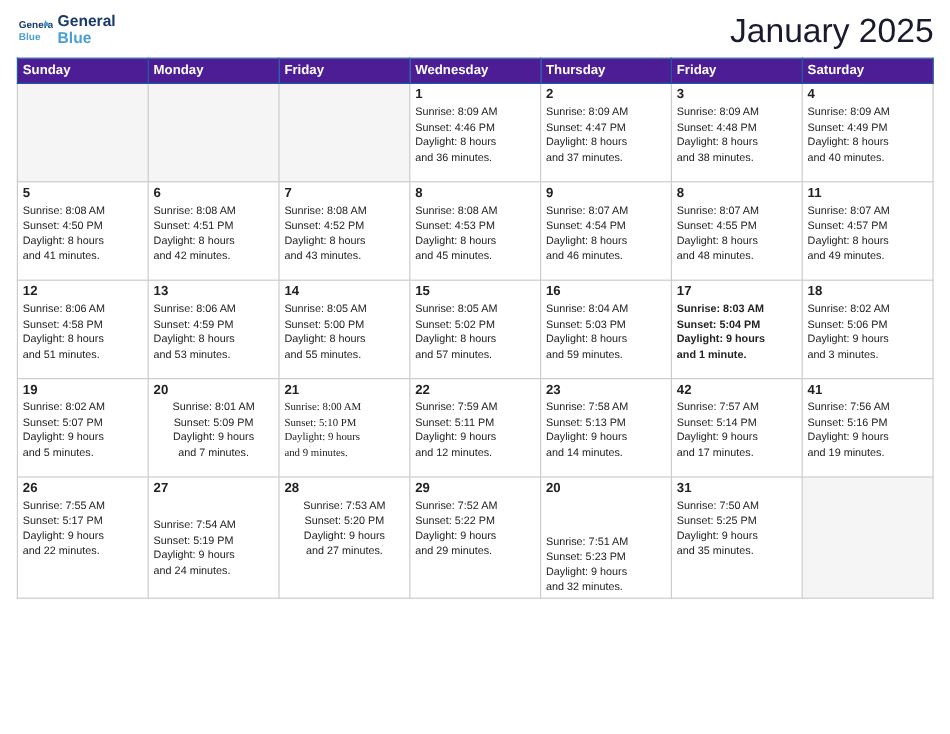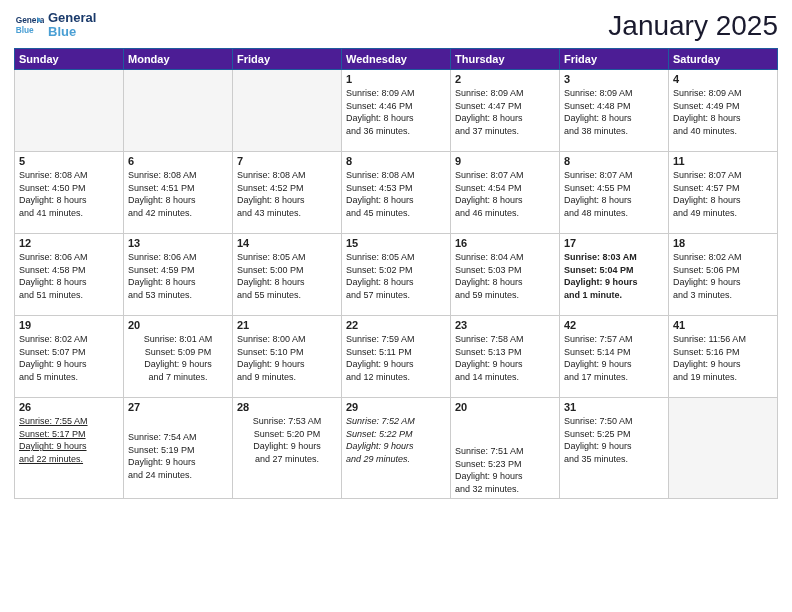--- a/index.html
+++ b/index.html
@@ -262,21 +262,21 @@
           </td>
           <td>
             <span class="day-num">20</span>
             <div class="day-info" style="white-space: pre-line; text-align: center;">Sunrise: 8:01 AM
 Sunset: 5:09 PM
 Daylight: 9 hours
 and 7 minutes.</div>
           </td>
           <td>
             <span class="day-num">21</span>
-            <div class="day-info" style="white-space: pre-line;">Sunrise: 8:00 AM
+            <div class="day-info" style="white-space: pre-line; font-family: Liberation Serif, serif;">Sunrise: 8:00 AM
 Sunset: 5:10 PM
 Daylight: 9 hours
 and 9 minutes.</div>
           </td>
           <td>
             <span class="day-num">22</span>
             <div class="day-info" style="white-space: pre-line;">Sunrise: 7:59 AM
 Sunset: 5:11 PM
 Daylight: 9 hours
 and 12 minutes.</div>
@@ -290,51 +290,51 @@
           </td>
           <td>
             <span class="day-num">42</span>
             <div class="day-info" style="white-space: pre-line;">Sunrise: 7:57 AM
 Sunset: 5:14 PM
 Daylight: 9 hours
 and 17 minutes.</div>
           </td>
           <td>
             <span class="day-num">41</span>
-            <div class="day-info" style="white-space: pre-line;">Sunrise: 11:56 AM
+            <div class="day-info" style="white-space: pre-line;">Sunrise: 7:56 AM
 Sunset: 5:16 PM
 Daylight: 9 hours
 and 19 minutes.</div>
           </td>
         </tr>
         <tr>
           <td>
             <span class="day-num">26</span>
-            <div class="day-info" style="white-space: pre-line; text-decoration: underline;">Sunrise: 7:55 AM
+            <div class="day-info" style="white-space: pre-line;">Sunrise: 7:55 AM
 Sunset: 5:17 PM
 Daylight: 9 hours
 and 22 minutes.</div>
           </td>
           <td>
             <span class="day-num">27</span>
             <div class="day-info" style="white-space: pre-line; margin-top: 18px;">Sunrise: 7:54 AM
 Sunset: 5:19 PM
 Daylight: 9 hours
 and 24 minutes.</div>
           </td>
           <td>
             <span class="day-num">28</span>
             <div class="day-info" style="white-space: pre-line; text-align: center;">Sunrise: 7:53 AM
 Sunset: 5:20 PM
 Daylight: 9 hours
 and 27 minutes.</div>
           </td>
           <td>
             <span class="day-num">29</span>
-            <div class="day-info" style="white-space: pre-line; font-style: italic;">Sunrise: 7:52 AM
+            <div class="day-info" style="white-space: pre-line;">Sunrise: 7:52 AM
 Sunset: 5:22 PM
 Daylight: 9 hours
 and 29 minutes.</div>
           </td>
           <td>
             <span class="day-num">20</span>
             <div class="day-info" style="white-space: pre-line; margin-top: 32px;">Sunrise: 7:51 AM
 Sunset: 5:23 PM
 Daylight: 9 hours
 and 32 minutes.</div>

